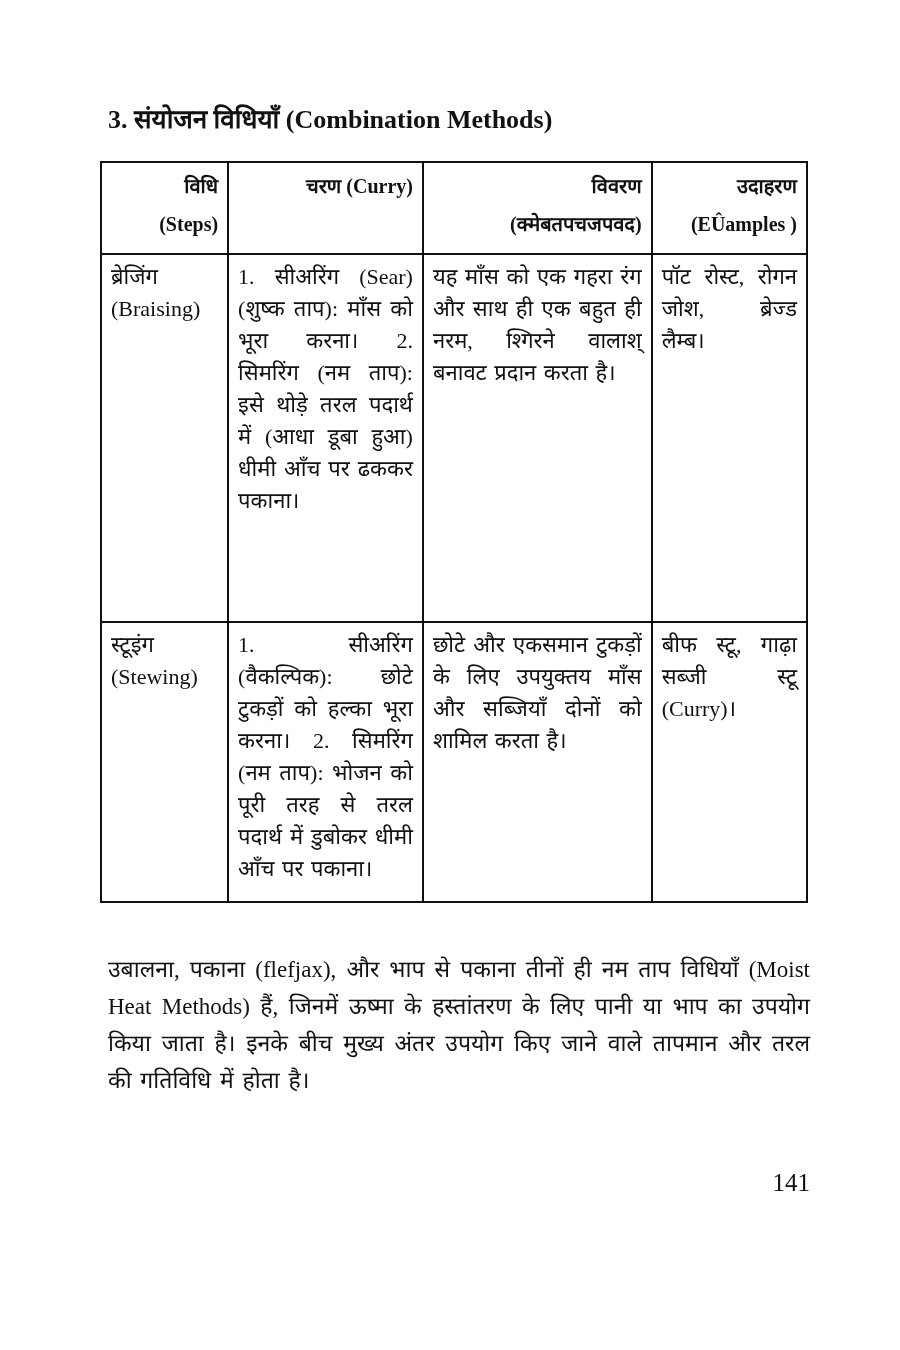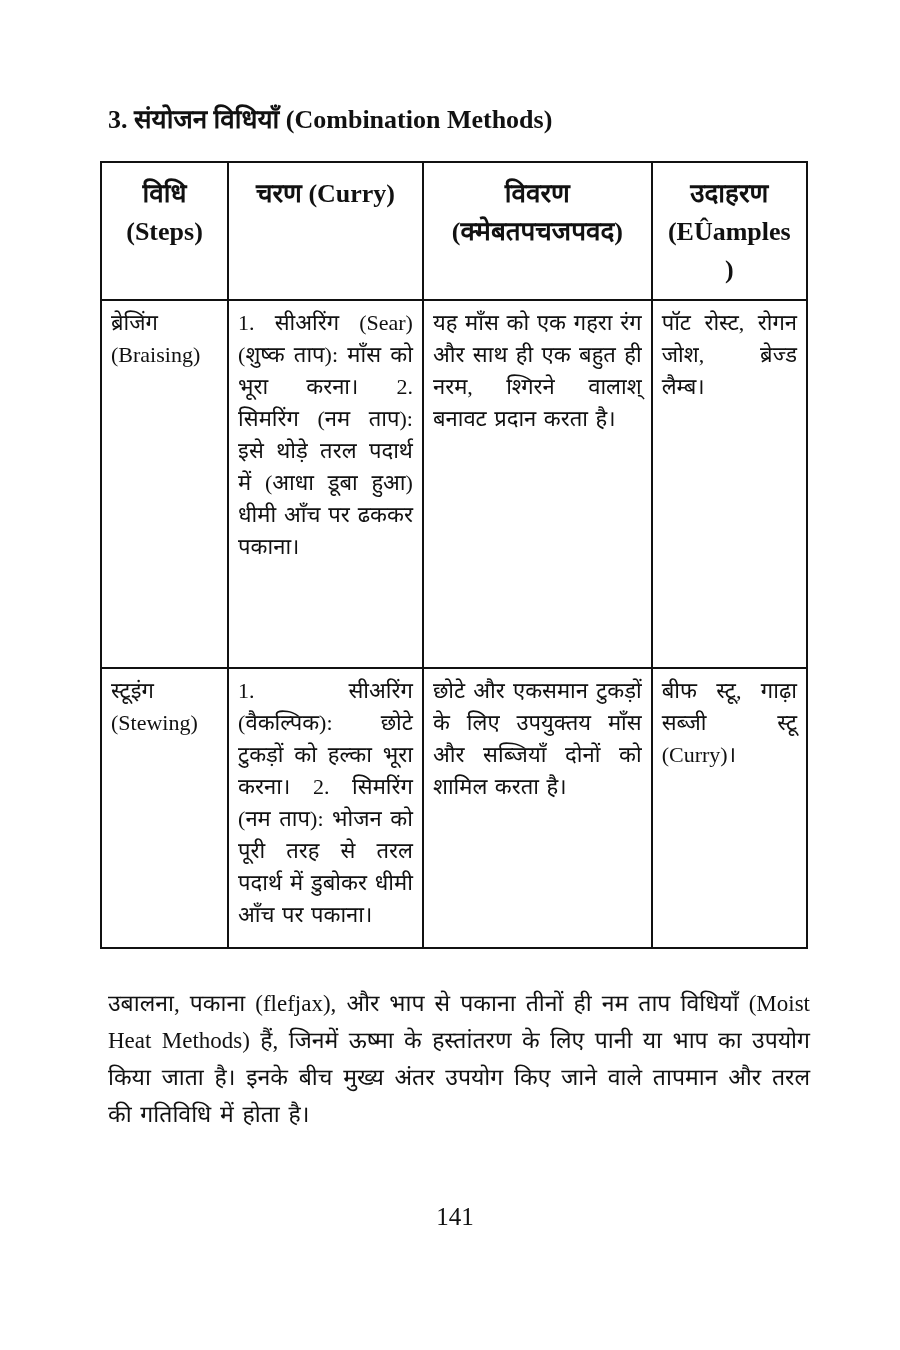--- a/index.html
+++ b/index.html
@@ -45,42 +45,42 @@
   table.methods col.c3 { width: 32.4%; }
   table.methods col.c4 { width: 22.0%; }
   table.methods th,
   table.methods td {
     border: 2px solid #111111;
     vertical-align: top;
     padding: 6px 9px 10px 9px;
     box-sizing: border-box;
   }
   table.methods th {
-    font-size: 26px;
+    font-size: 20px;
     font-weight: bold;
-    text-align: center;
+    text-align: right;
     line-height: 38px;
     height: 88px;
-    padding-top: 12px;
+    padding-top: 4px;
   }
   table.methods th .hline { display: block; }
   table.methods td {
     font-size: 22px;
     line-height: 32px;
   }
   td.method-col .mline { display: block; }
   .flow {
     text-align: justify;
     word-spacing: 2px;
   }
   tr.row-braising td { height: 368px; }
   tr.row-stewing td { height: 280px; }
-  .closing { margin-top: 36px; }
+  .closing { margin-top: 48px; }
   .page-number {
-    text-align: center;
+    text-align: right;
     font-size: 25px;
     margin-top: 70px;
   }
 </style>
 </head>
 <body>
 
 <div class="page">
 
   <h1 class="heading">3. संयोजन विधियाँ (Combination Methods)</h1>

